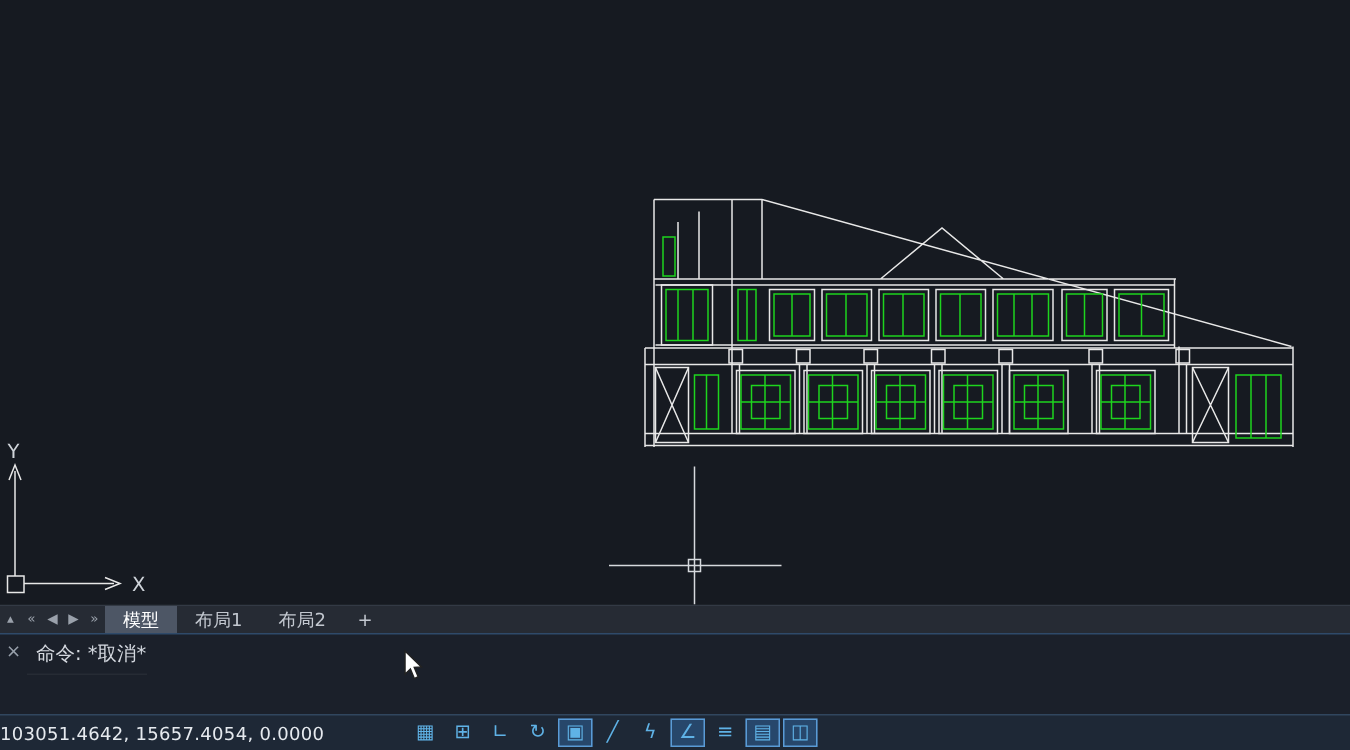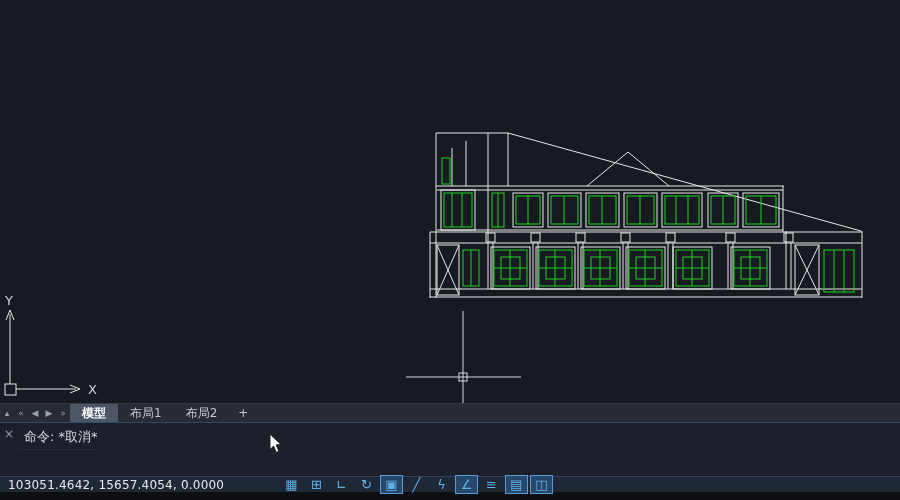--- a/index.html
+++ b/index.html
@@ -12,34 +12,34 @@
   .canvas-svg { position:absolute; inset:0; width:900px; height:403px; }
   .w { stroke:var(--line,#e8e8e8); stroke-width:1; fill:none; }
   .g { stroke:var(--window-green,#1ed41e); stroke-width:1; fill:none; }
   .ch { stroke:#d6d9dd; stroke-width:1; fill:none; }
   .axis-label { fill:#cfd4da; font-size:13px; font-family:"DejaVu Sans",sans-serif; }
 
   
   .tabbar { height:19px; background:var(--tabbar-bg,#262b34); display:flex; align-items:stretch; border-top:1px solid #333a45; }
   .navbtn { width:14px; text-align:center; font-size:9px; line-height:19px; color:#9aa1ab; cursor:default; }
   .tab { padding:0 12px; font-size:12px; line-height:19px; color:var(--tab-text,#c3c8d0); white-space:nowrap; }
-  .tab.active { background:var(--tab-active-bg,#4d5665); color:#ffffff;font-weight:bold; }
+  .tab.active { background:var(--tab-active-bg,#4d5665); color:#ffffff; }
   .tab-add { padding:0 9px; font-size:12px; line-height:19px; color:#c3c8d0; }
 
   
   .cmdpanel { height:54px; background:var(--cmd-bg,#1b202a); border-top:1px solid var(--cmd-border,#2f4a6a); display:flex; }
   .cmd-gutter { width:18px; padding-top:4px; text-align:center; color:#98a0ab; font-size:12px; }
   .cmd-close { cursor:pointer; }
   .cmd-lines { flex:1; display:flex; flex-direction:row; }
   .cmd-row { height:27px; line-height:27px; padding-left:6px; font-size:13px; }
   .cmd-row.history { color:#d4d8df; border-bottom:1px solid rgba(255,255,255,0.05); }
   .cmd-row.prompt { color:#e9ecf1; }
 
   
-  .statusbar { height:16px; background:var(--statusbar-bg,#1e2836); border-top:1px solid #31465e; display:flex; align-items:center; padding-left:8px; }
+  .statusbar { height:24px; background:var(--statusbar-bg,#1e2836); border-top:1px solid #31465e; display:flex; align-items:center; padding-left:0; }
   .coords { width:272px; font-size:12px; color:#e6eaef; letter-spacing:0.2px; }
   .status-icons { display:flex; align-items:center; gap:2px; }
   .sicon { width:23px; height:19px; display:flex; align-items:center; justify-content:center;
            background:transparent; border:1px solid transparent; color:var(--icon-blue,#5fb2e6);
            font-size:13px; cursor:pointer; font-family:"DejaVu Sans",sans-serif; }
   .sicon.active { background:var(--icon-active-bg,#27476b); border-color:var(--icon-active-border,#5a9bd6); }
   .si { pointer-events:none; }
 
   
   .mouse-cursor { position:absolute; left:269px; top:433px; z-index:10; }

